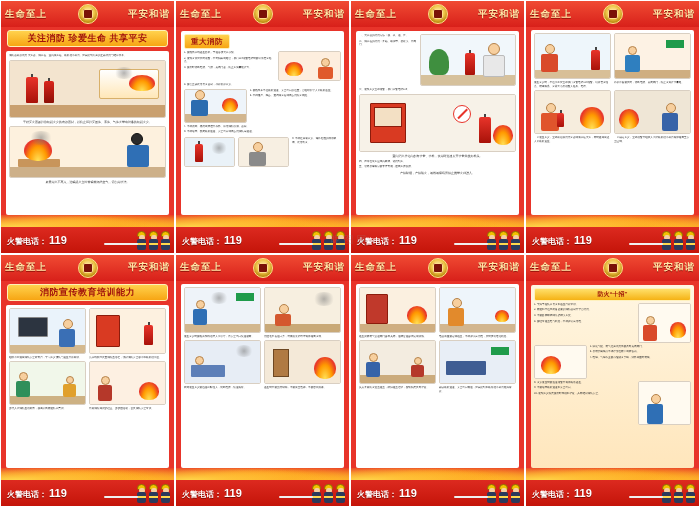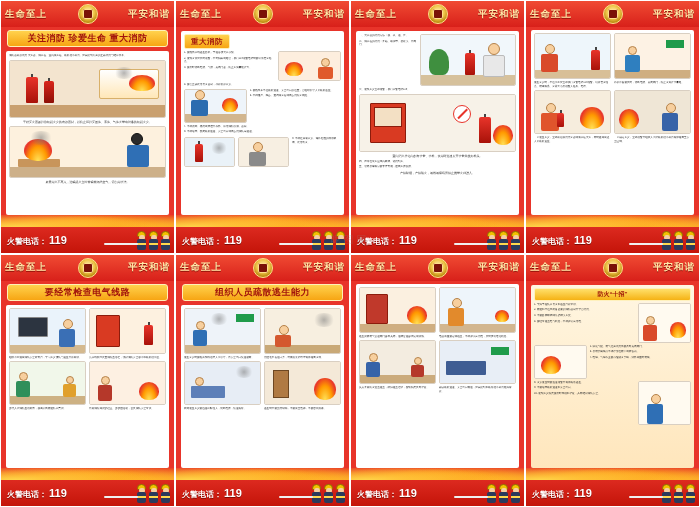--- a/index.html
+++ b/index.html
@@ -283,21 +283,21 @@
 <div id="page">
   <div class="grid">
 
     <div class="poster">
       <div class="phead">
         <span class="phead-left">生命至上</span>
         <span class="badge"></span>
         <span class="phead-right">平安和谐</span>
       </div>
       <div class="ptitle-wrap">
-        <div class="ptitle">关注消防 珍爱生命 重大消防</div>
+        <div class="ptitle">关注消防 珍爱生命 共享平安</div>
       </div>
       <div class="pbody">
         <div class="ptext mini">消防器材的使用
 灭火器、消火栓、室内消火栓、疏散指示标志、应急照明灯具的正确使用与维护保养。</div>
         <div class="ill" style="height:58px">
           <div class="scene">
             <div class="wall" style="background:#f3e4cf"></div>
             <div class="floor" style="height:12px;background:#c9a070"></div>
             <div class="ext" style="left:16px;bottom:14px;width:12px;height:26px"></div>
             <div class="ext" style="left:34px;bottom:14px;width:10px;height:22px;background:linear-gradient(#d9261c,#8d0f06)"></div>
@@ -597,21 +597,21 @@
       </div>
     </div>
 
     <div class="poster">
       <div class="phead">
         <span class="phead-left">生命至上</span>
         <span class="badge"></span>
         <span class="phead-right">平安和谐</span>
       </div>
       <div class="ptitle-wrap">
-        <div class="ptitle">要经常检查电气线路</div>
+        <div class="ptitle">消防宣传教育培训能力</div>
       </div>
       <div class="pbody">
         <div class="row">
           <div class="ill f1" style="height:46px">
             <div class="scene">
               <div class="wall" style="background:#eaf3fb"></div>
               <div class="floor" style="height:8px;background:#d4b98f"></div>
               <div class="tv" style="left:8px;top:8px;width:30px;height:20px"></div>
               <div class="person" style="right:8px;bottom:8px;width:18px;height:26px">
                 <div class="head" style="left:4px;top:0;width:10px;height:10px"></div>
@@ -687,23 +687,20 @@
         </div>
       </div>
     </div>
 
     <div class="poster">
       <div class="phead">
         <span class="phead-left">生命至上</span>
         <span class="badge"></span>
         <span class="phead-right">平安和谐</span>
       </div>
-      <div class="ptitle-wrap">
-        <div class="ptitle">组织人员疏散逃生能力</div>
-      </div>
       <div class="pbody">
         <div class="row">
           <div class="ill f1" style="height:46px">
             <div class="scene">
               <div class="wall" style="background:#eef3f9"></div>
               <div class="floor" style="height:8px;background:#d2b78f"></div>
               <div class="sign" style="right:6px;top:5px;width:18px;height:8px"></div>
               <div class="person" style="left:8px;bottom:8px;width:16px;height:24px">
                 <div class="head" style="left:3px;top:0;width:9px;height:9px"></div>
                 <div class="body-t" style="left:0;top:9px;width:14px;height:16px;background:#2f6fb5"></div>

